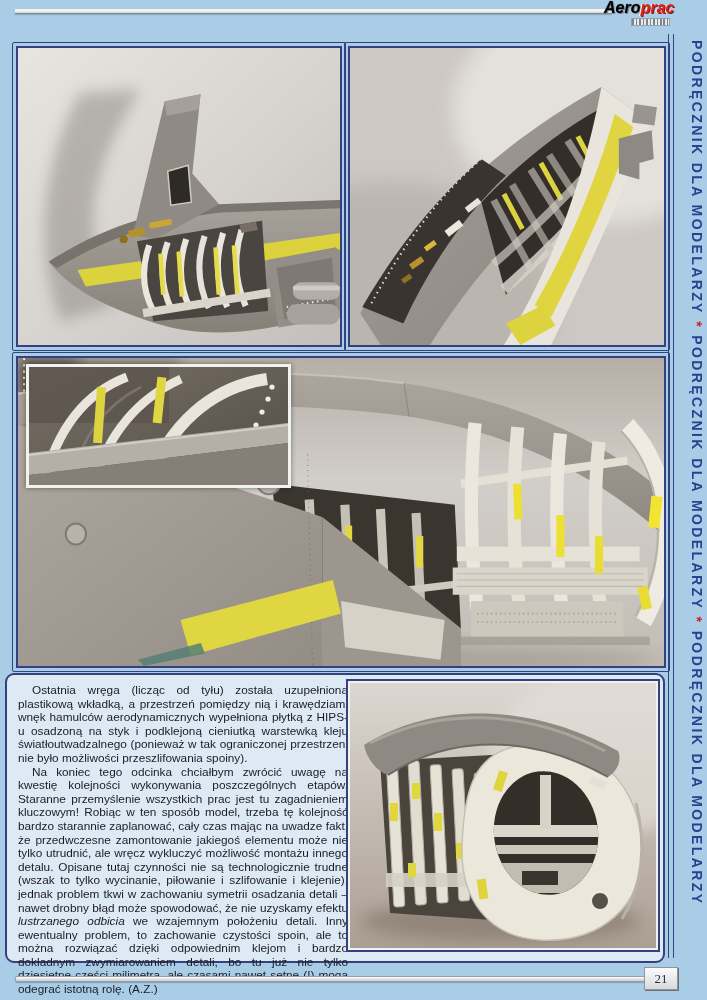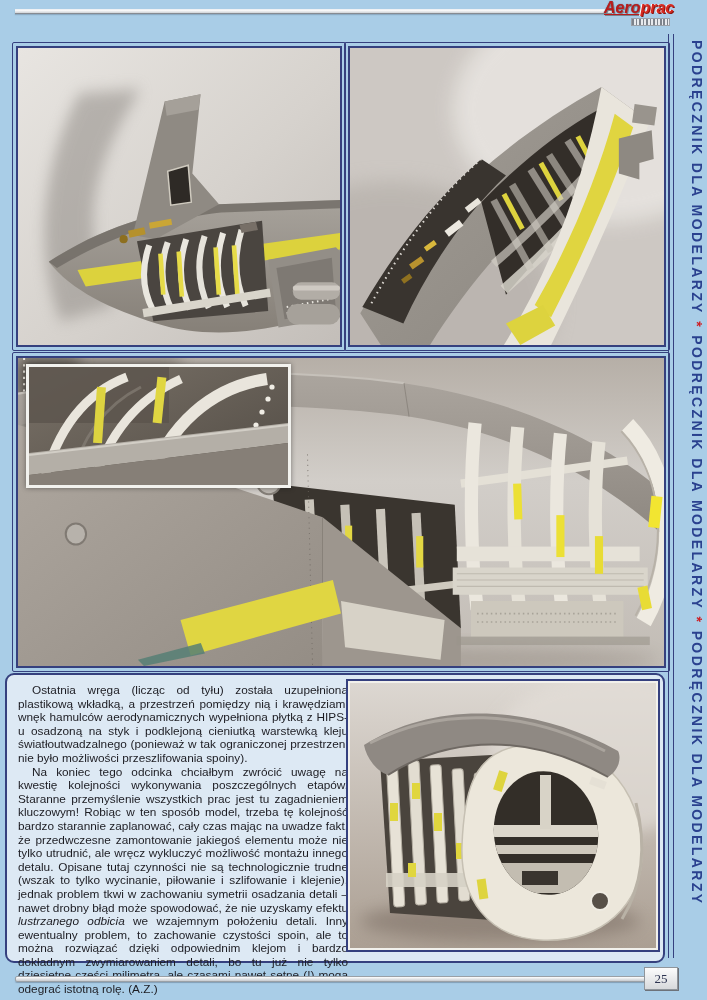--- a/index.html
+++ b/index.html
@@ -5,21 +5,21 @@
   html,body{margin:0;padding:0;}
   body{background:#7f9db8;font-family:"Liberation Sans",sans-serif;}
   .page{position:relative;width:707px;height:1000px;background:#a9cde7;overflow:hidden;margin:0 auto;}
 
   
   .top-rule{position:absolute;left:15px;top:9px;width:597px;height:3px;
     background:linear-gradient(#ffffff,#cfd3d8);border-bottom:1px solid #868b92;border-top:1px solid #eef1f4;
     box-shadow:0 1px 1px rgba(60,70,90,.25);}
   .logo{position:absolute;left:604px;top:0px;width:70px;line-height:1;}
   .logo-line{white-space:nowrap;font-style:italic;font-weight:bold;font-size:16px;letter-spacing:0;}
-  .logo-aero{color:#b91c1c;text-shadow:1px 1px 0 #7b818c,0 0 1px #4a5160;text-decoration:underline;}
+  .logo-aero{color:#000000;text-shadow:1px 1px 0 #7b818c,0 0 1px #4a5160;}
   .logo-plan{color:#d6281f;text-shadow:1px 1px 0 #8c1510,-1px 0 0 #ffffff;}
   .logo-sub{margin:2px 0 0 27px;width:37px;height:6px;border:1px solid #9aa0a8;
     background:repeating-linear-gradient(90deg,#7d838c 0 1.5px,#e8eaee 1.5px 3.5px);}
 
   
   .sidebar-rule{position:absolute;left:668px;top:34px;width:4px;height:924px;
     border-left:1.5px solid #35407e;border-right:1.5px solid #35407e;}
   .sidebar{position:absolute;left:677px;top:40px;width:28px;height:920px;
     writing-mode:vertical-rl;font-weight:bold;font-size:14px;letter-spacing:2.4px;
     color:#2a418f;white-space:nowrap;}
@@ -319,15 +319,15 @@
         <rect x="128" y="196" width="9" height="20" fill="#ded43e" transform="rotate(-8 132 206)"></rect>
         <path d="M14,62 C85,18 180,20 268,68 C272,76 268,88 258,94 C180,50 100,52 38,92 C26,88 16,74 14,62 Z" fill="#8f8983"></path>
         <path d="M20,60 C90,24 175,26 255,68" stroke="#aaa49d" stroke-width="3" fill="none"></path>
         <path d="M38,92 C100,52 180,50 258,94" stroke="#6f6963" stroke-width="2" fill="none"></path>
         <rect x="240" y="96" width="16" height="8" fill="#e5e0d5" transform="rotate(20 248 100)"></rect>
       </svg>
     </div>
   </div>
 
   <div class="bottom-bar"></div>
-  <div class="page-number">25</div>
+  <div class="page-number">21</div>
 
 </div>
 
 </body></html>

